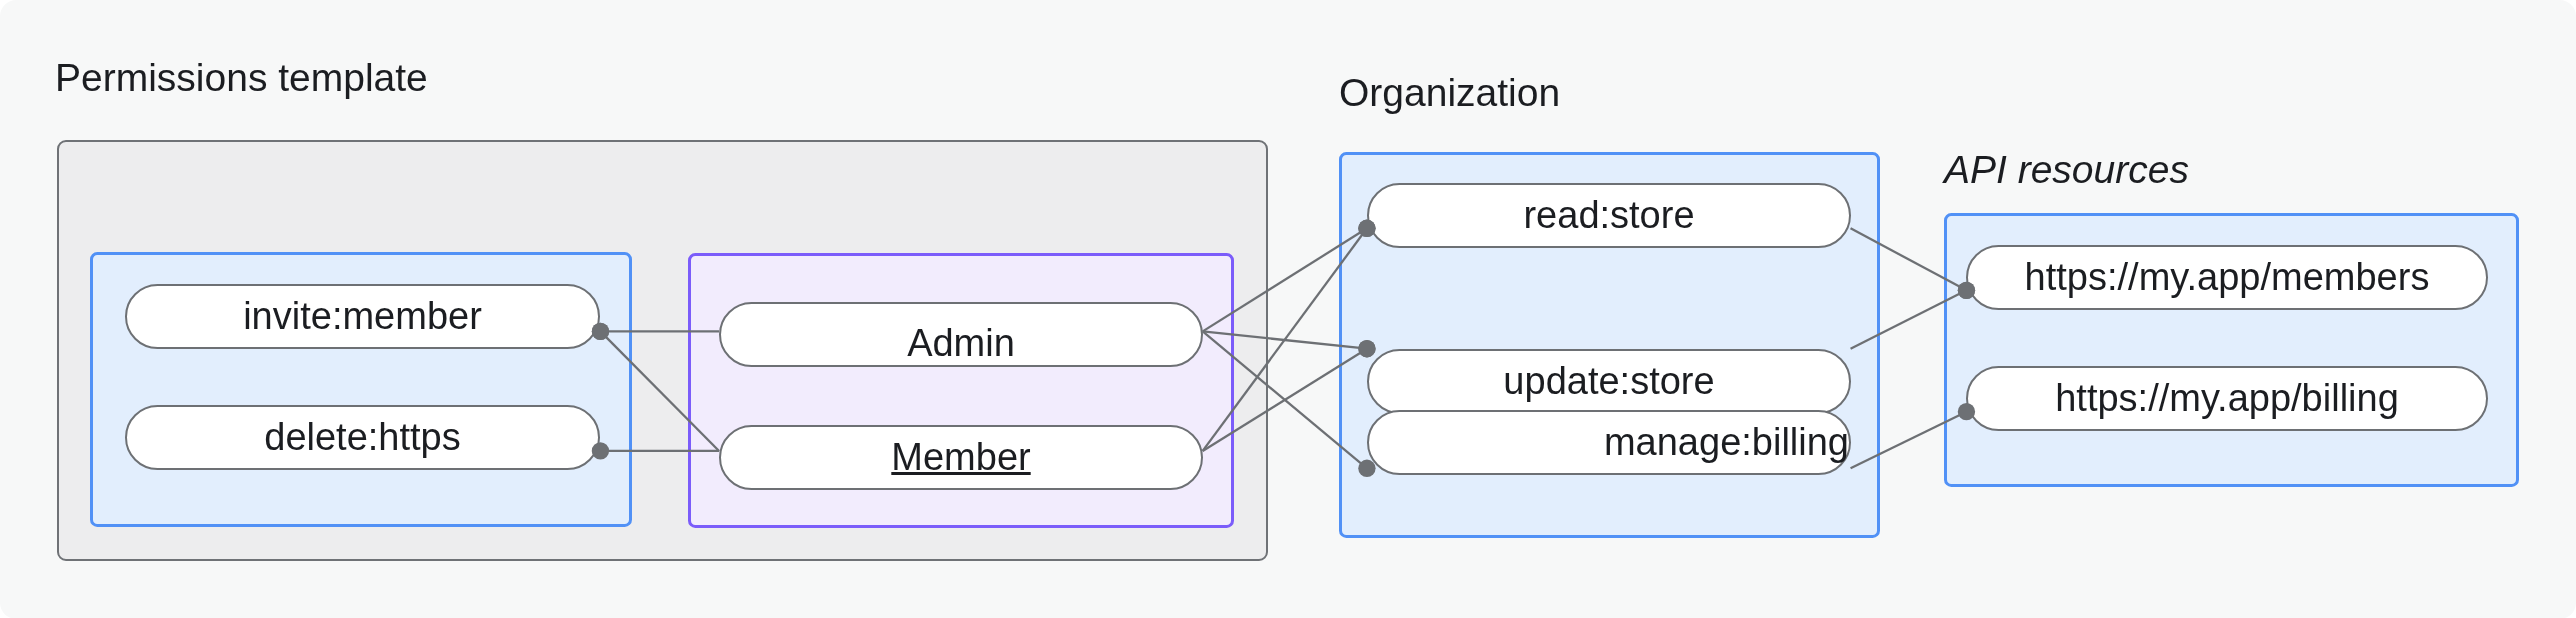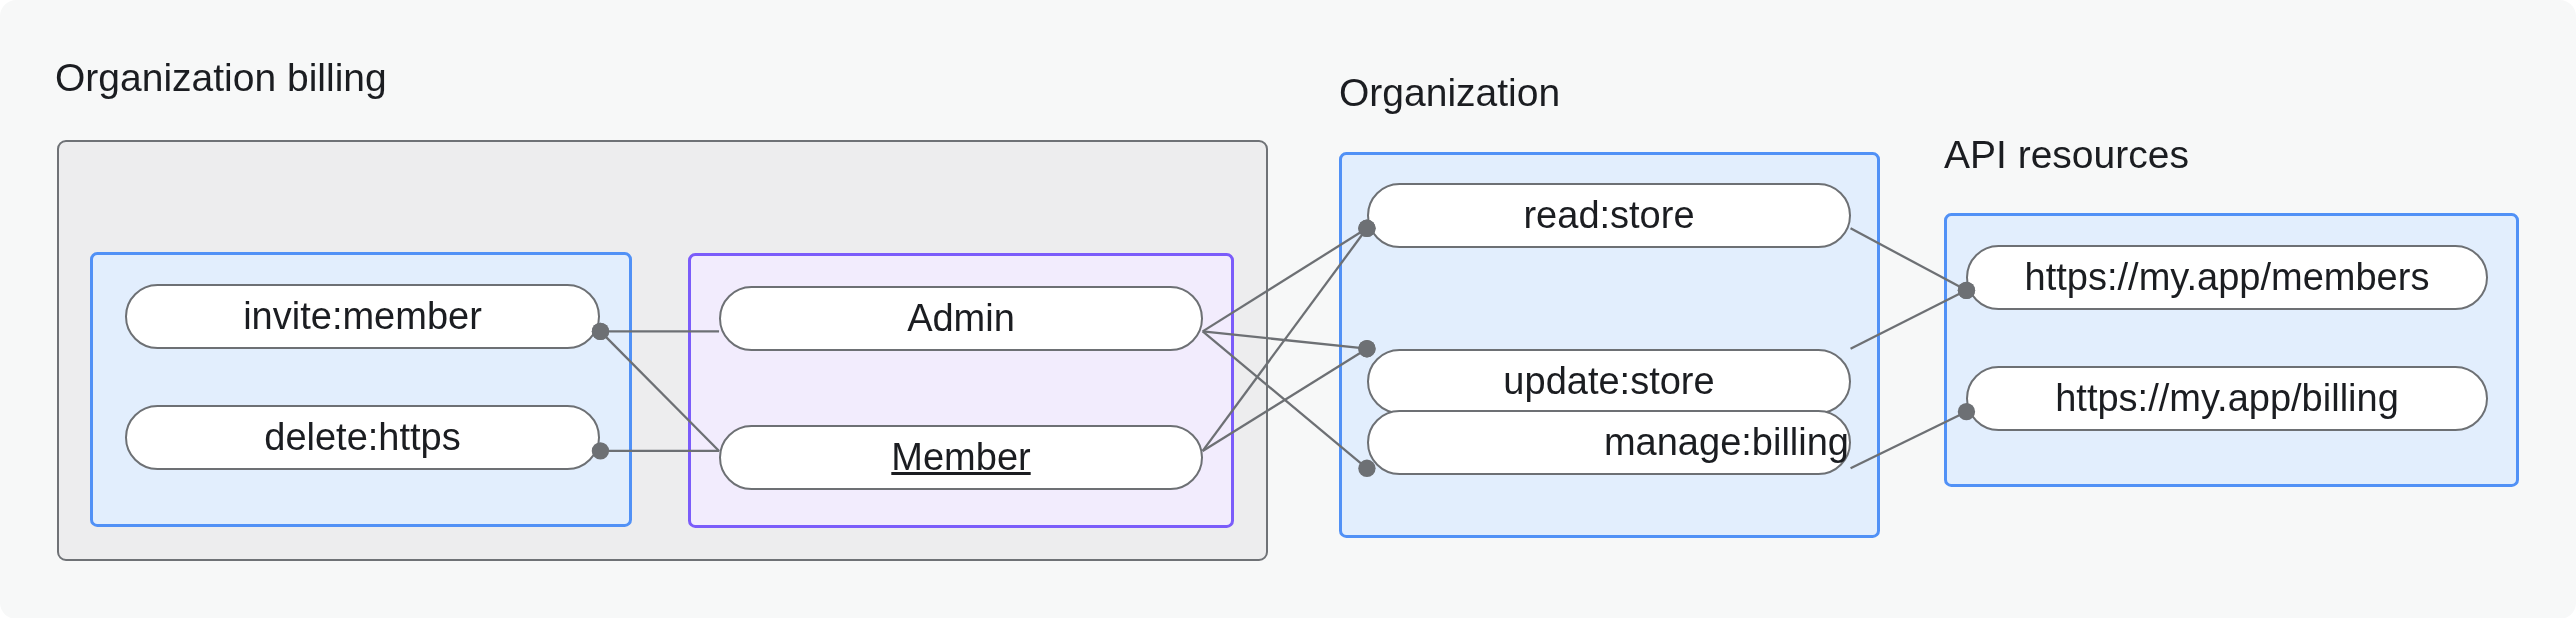--- a/index.html
+++ b/index.html
@@ -52,49 +52,49 @@
   #edges{
     position:absolute;left:0;top:0;width:2576px;height:619px;
     pointer-events:none;z-index:10;
   }
 </style>
 </head>
 <body>
 
 <div id="canvas">
 
-  <div class="diagram-label" style="left:55px;top:58px;">Organization billing</div>
+  <div class="diagram-label" style="left:55px;top:58px;">Permissions template</div>
 
   <div class="diagram-label" style="left:91px;top:173px;">Organization permissions</div>
 
   <div class="diagram-label" style="left:688px;top:173px;">Organization roles</div>
 
   <div class="diagram-label" style="left:1339px;top:73px;">Organization</div>
 
-  <div class="diagram-label" style="left:1944px;top:135px;">API resources</div>
+  <div class="diagram-label" style="left:1944px;top:150px;font-style:italic;">API resources</div>
 
   <div class="box group-box" style="left:57px;top:140px;width:1211px;height:421px;"></div>
 
   <div class="box blue-box" style="left:90px;top:252px;width:542px;height:275px;"></div>
 
   <div class="box purple-box" style="left:688px;top:253px;width:546px;height:275px;"></div>
 
   <div class="box blue-box" style="left:1339px;top:152px;width:541px;height:386px;"></div>
 
   <div class="box blue-box" style="left:1944px;top:213px;width:575px;height:274px;"></div>
 
   <div class="pill" style="left:125px;top:284px;width:475px;">
     <span>invite:member</span>
   </div>
 
   <div class="pill" style="left:125px;top:405px;width:475px;">
     <span>delete:https</span>
   </div>
 
-  <div class="pill" style="left:719px;top:286px;width:484px;">
+  <div class="pill" style="left:719px;top:302px;width:484px;align-items:flex-end;">
     <span>Admin</span>
   </div>
 
   <div class="pill" style="left:719px;top:425px;width:484px;text-decoration:underline;">
     <span>Member</span>
   </div>
 
   <div class="pill" style="left:1367px;top:183px;width:484px;">
     <span>read:store</span>
   </div>

